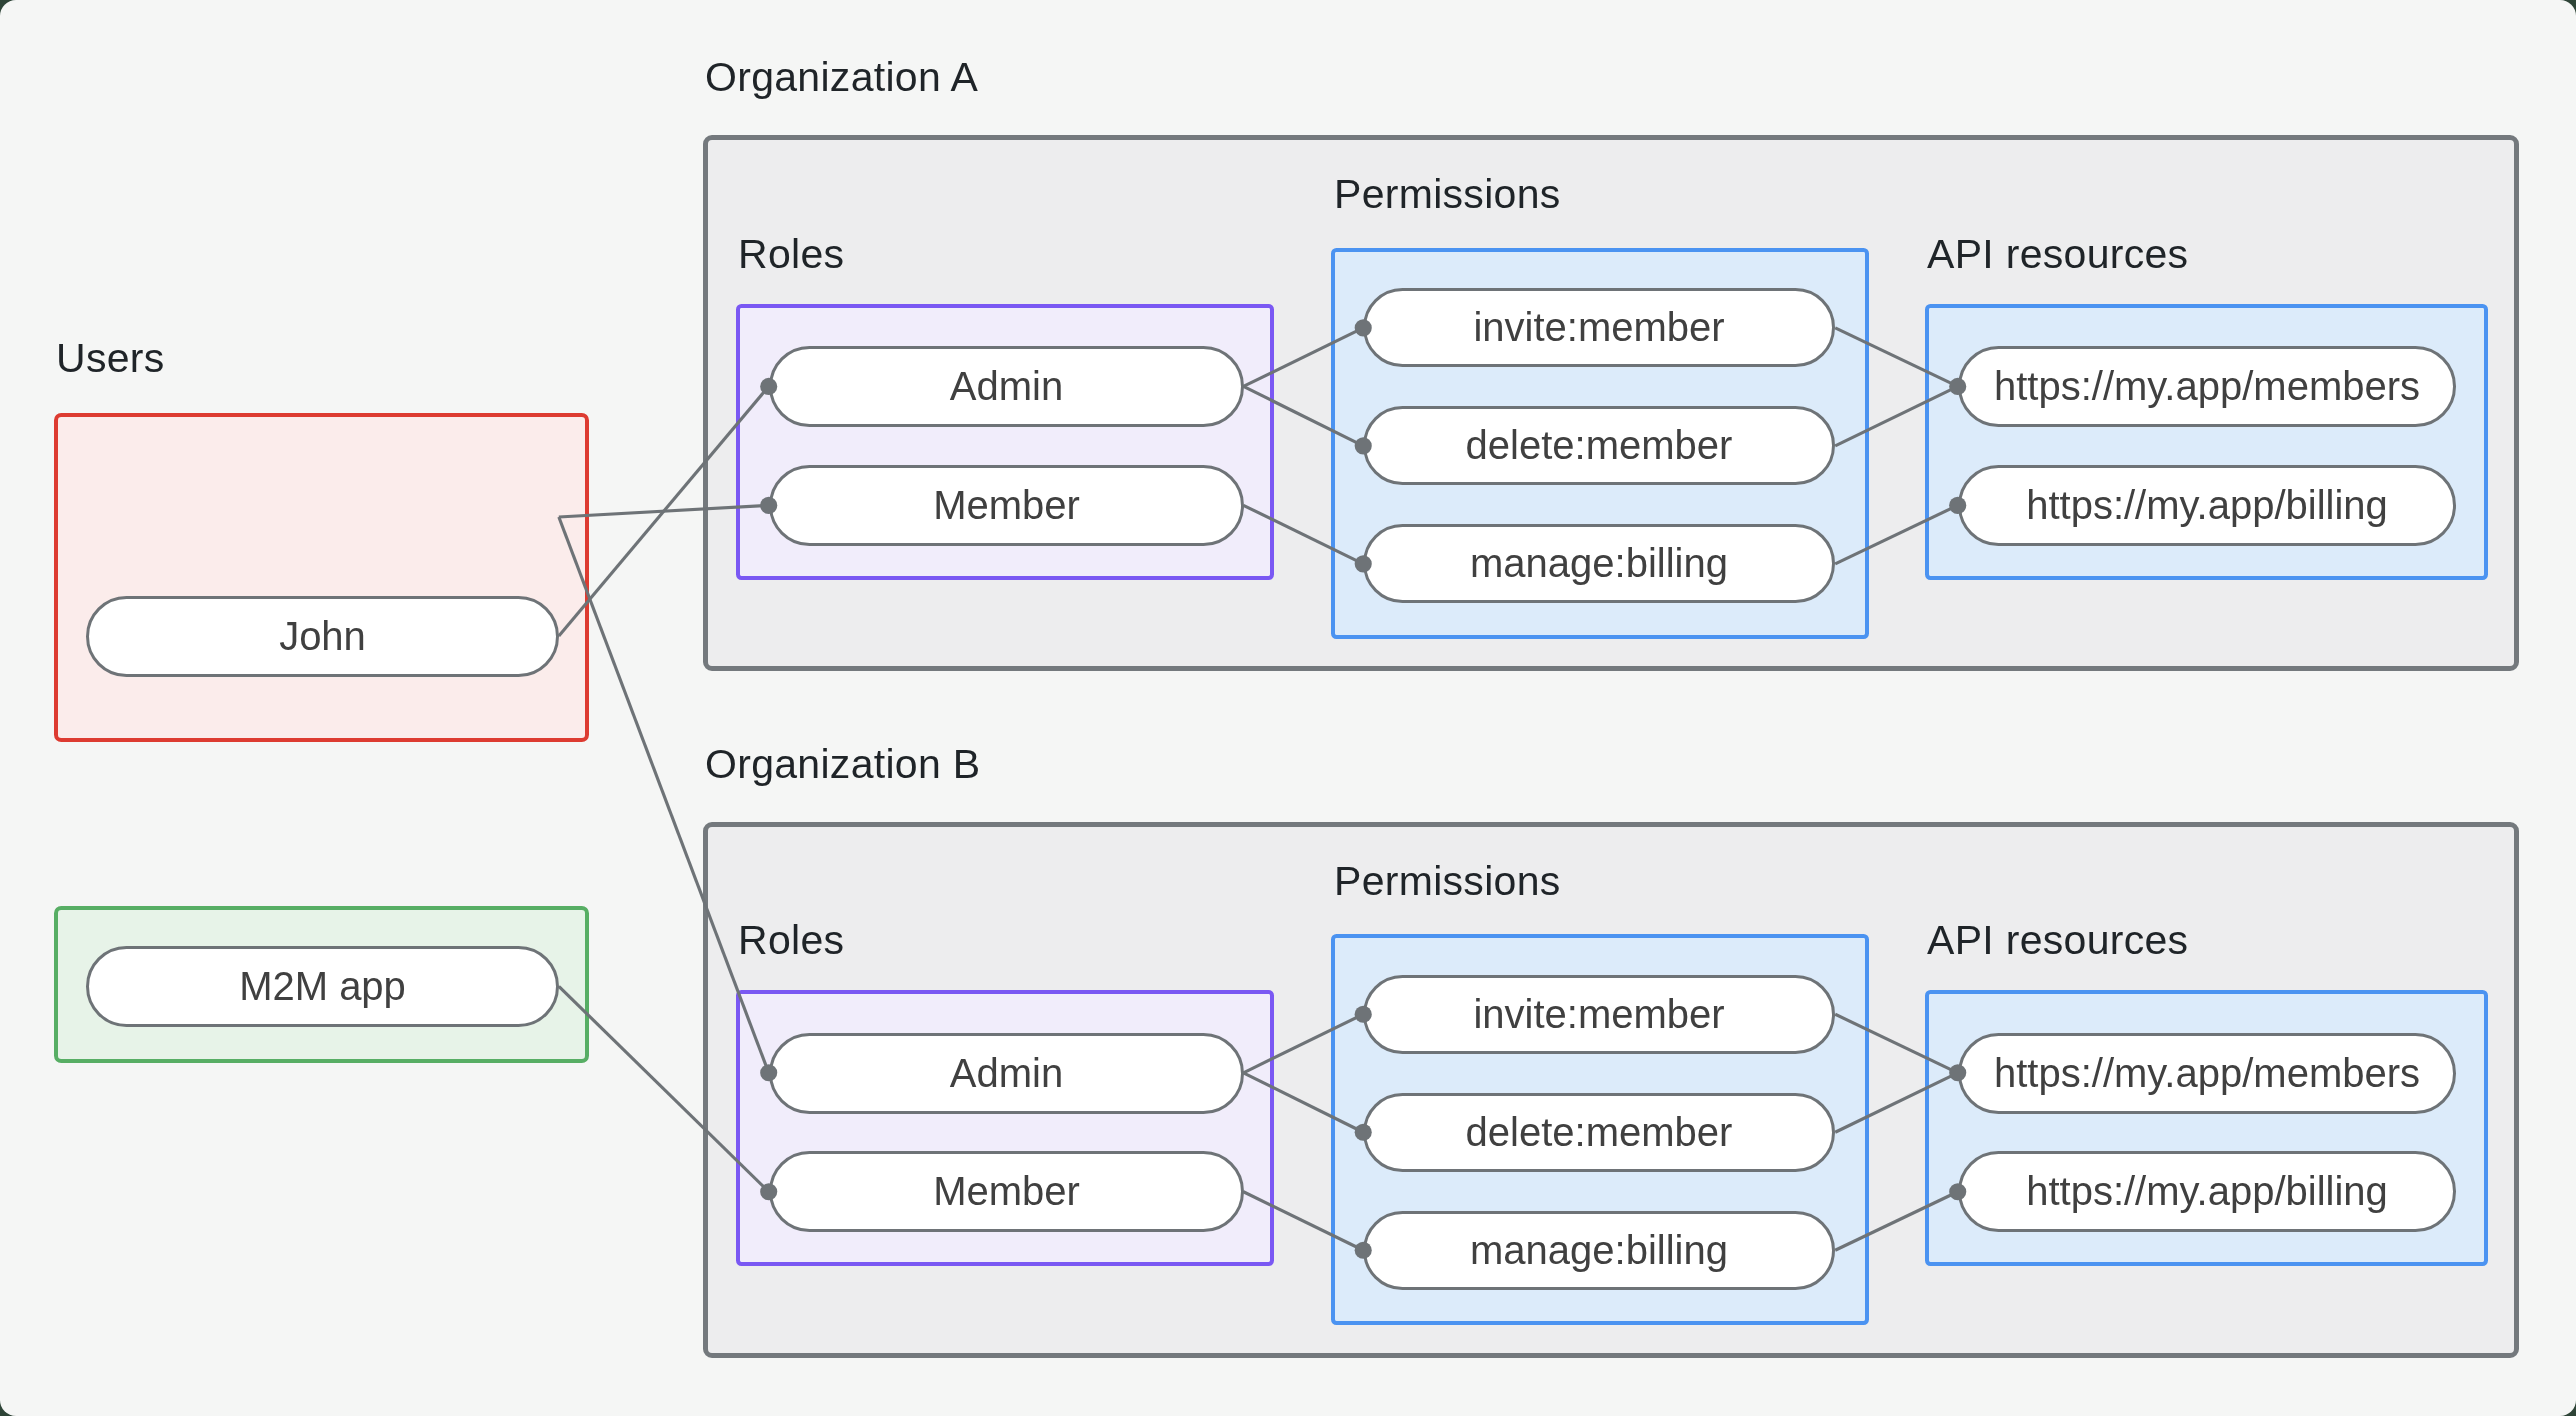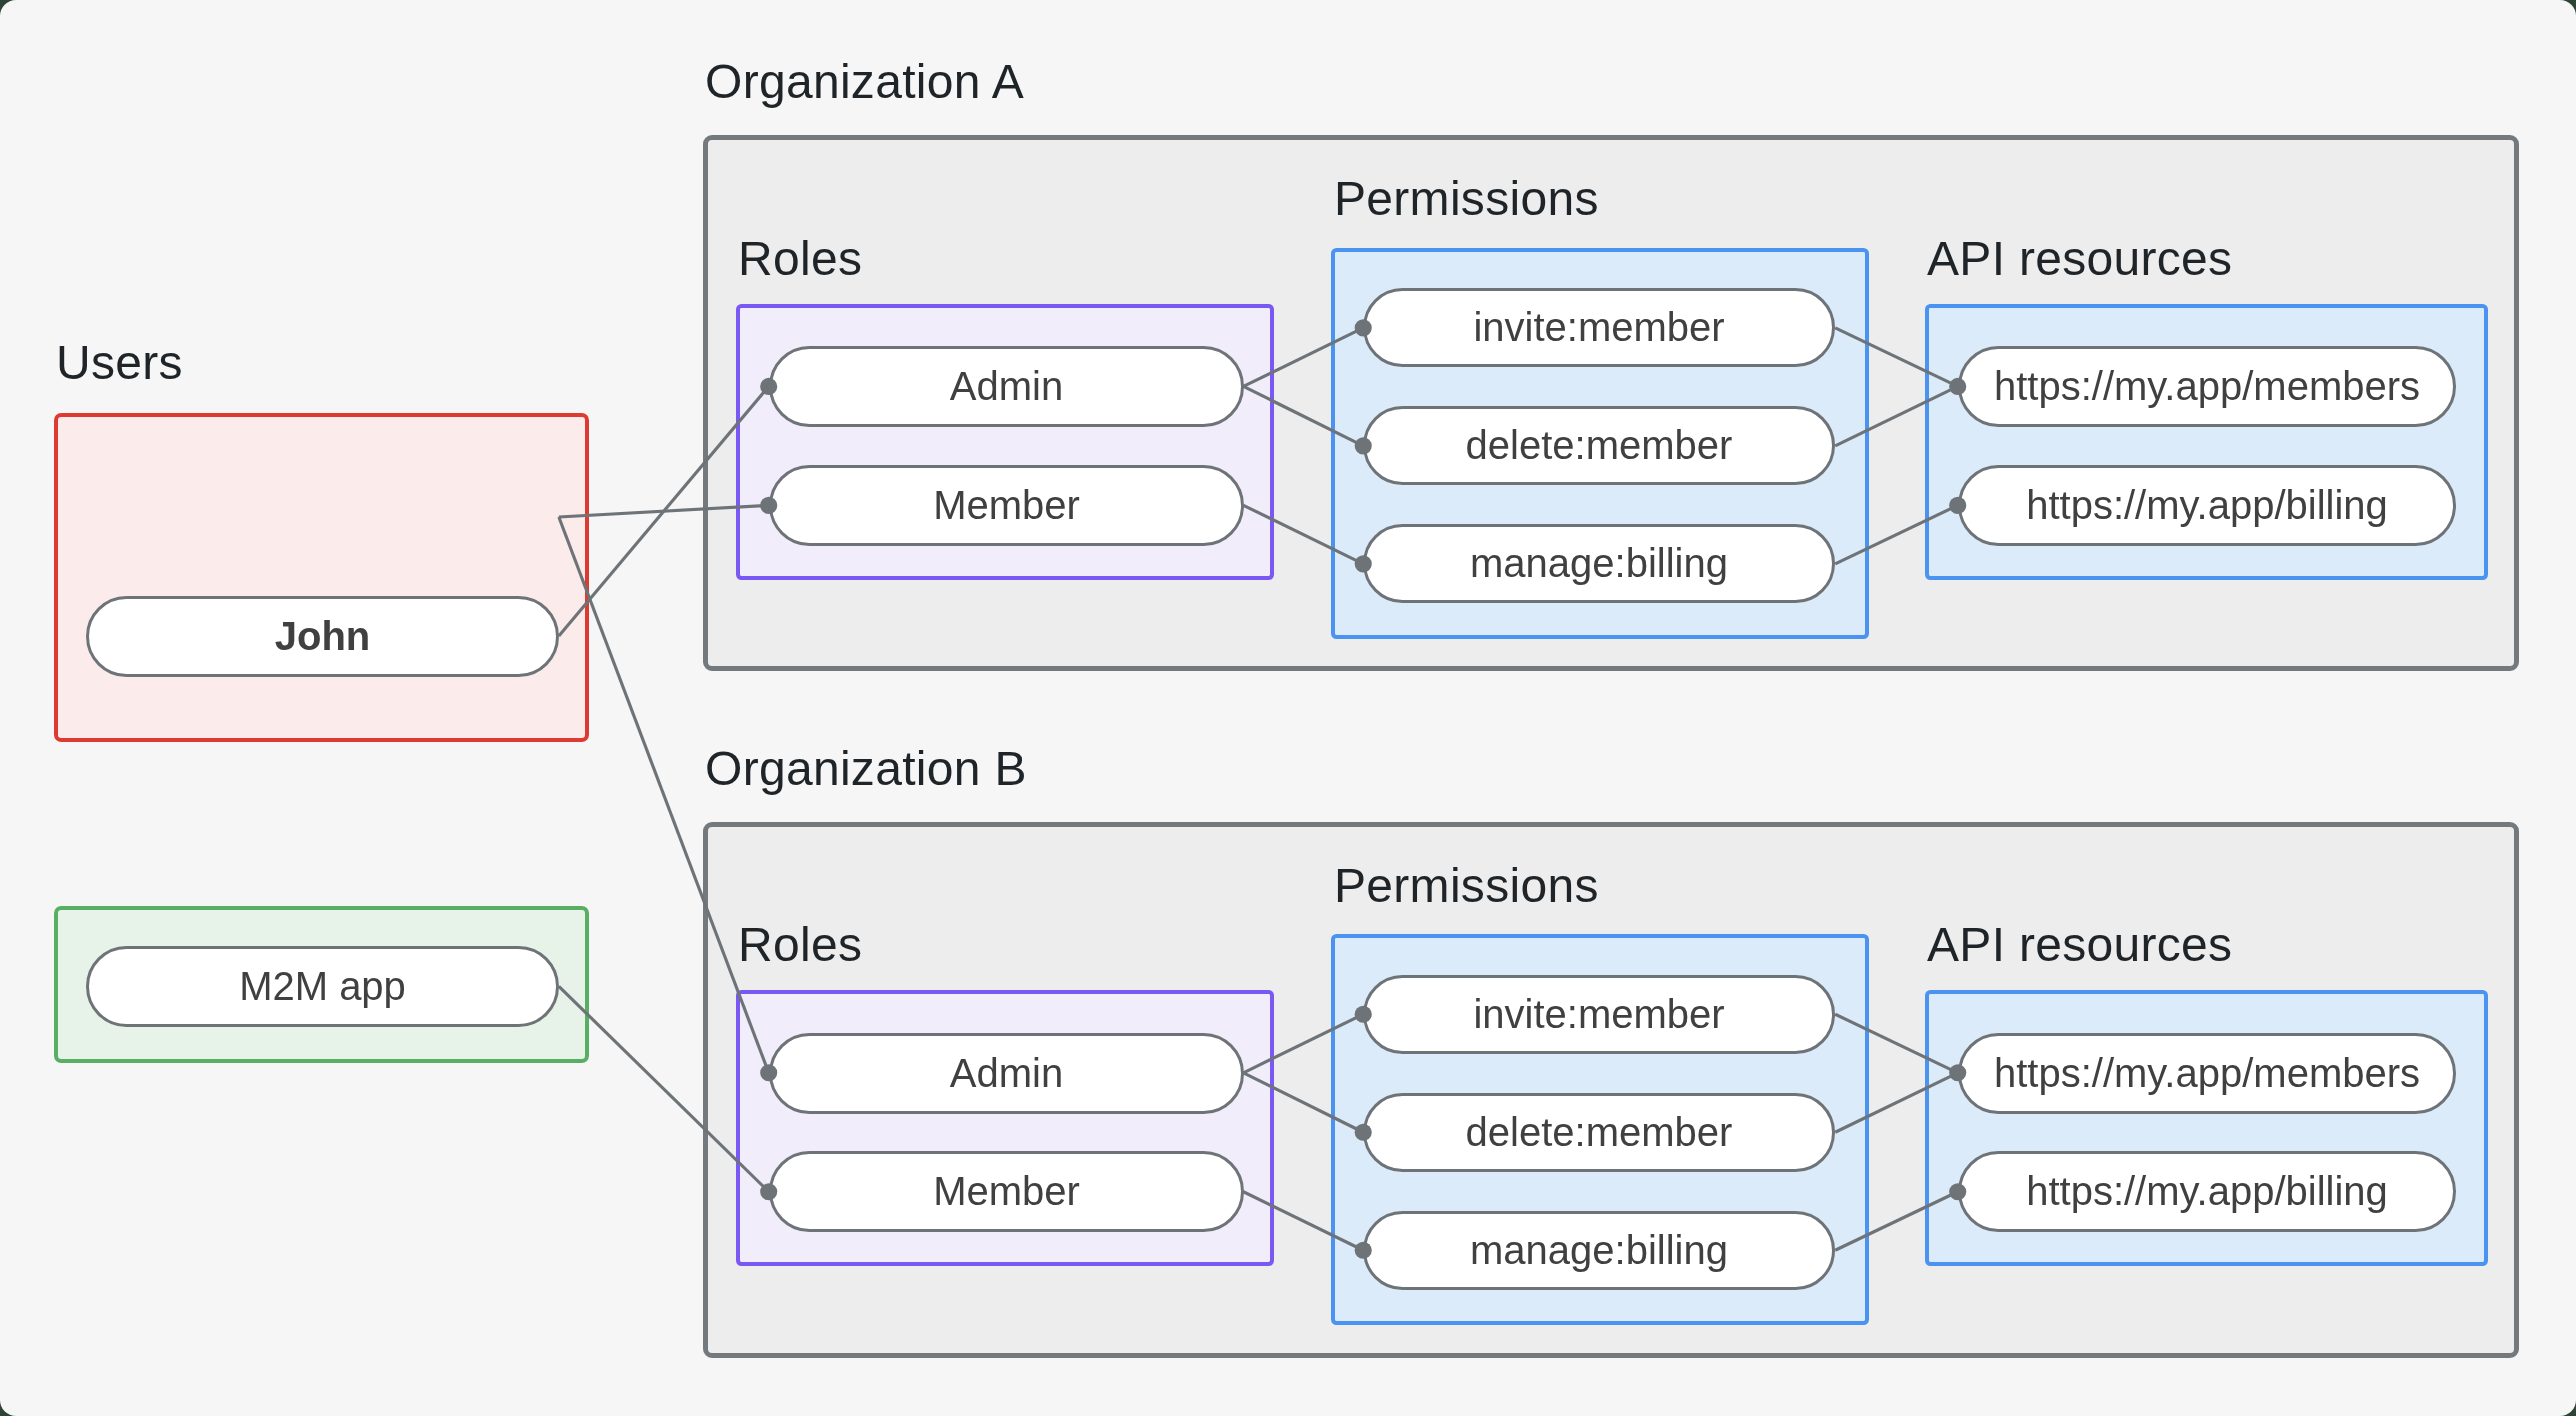--- a/index.html
+++ b/index.html
@@ -11,21 +11,21 @@
   }
   #canvas {
     position: absolute; left: 0; top: 0;
     width: 2576px; height: 1416px;
     background: #f5f6f5;
     border-radius: 16px;
     overflow: hidden;
   }
   .section-label {
     position: absolute;
-    font-size: 48px;
+    font-size: 41px;
     font-weight: 500;
     color: #1f2428;
     white-space: nowrap;
     letter-spacing: 0.3px;
   }
   .group-box {
     position: absolute;
     box-sizing: border-box;
     border-radius: 7.2px;
   }
@@ -59,21 +59,21 @@
     pointer-events: none;
   }
 </style>
 </head>
 <body>
 
 <div id="canvas">
 
   <div class="section-label" style="left:56px; top:335px;">Users</div>
   <div class="group-box users-box" style="left:54px; top:413px; width:535px; height:329px;"></div>
-  <div class="pill" style="left:86px; top:596px; width:473px; height:81px;font-weight:bold;">John</div>
+  <div class="pill" style="left:86px; top:596px; width:473px; height:81px;">John</div>
 
   <div class="group-box m2m-box" style="left:54px; top:906px; width:535px; height:157px;"></div>
   <div class="pill" style="left:86px; top:946px; width:473px; height:81px;text-align:right;">M2M app</div>
 
   <div class="section-label" style="left:705px; top:54px;">Organization A</div>
   <div class="org-box" style="left:703px; top:135px; width:1816px; height:536px;"></div>
 
   <div class="section-label" style="left:738px; top:231px;">Roles</div>
   <div class="group-box roles-box" style="left:736px; top:304px; width:538px; height:276px;"></div>
   <div class="pill" style="left:769px; top:346px; width:475px; height:81px;">Admin</div>

